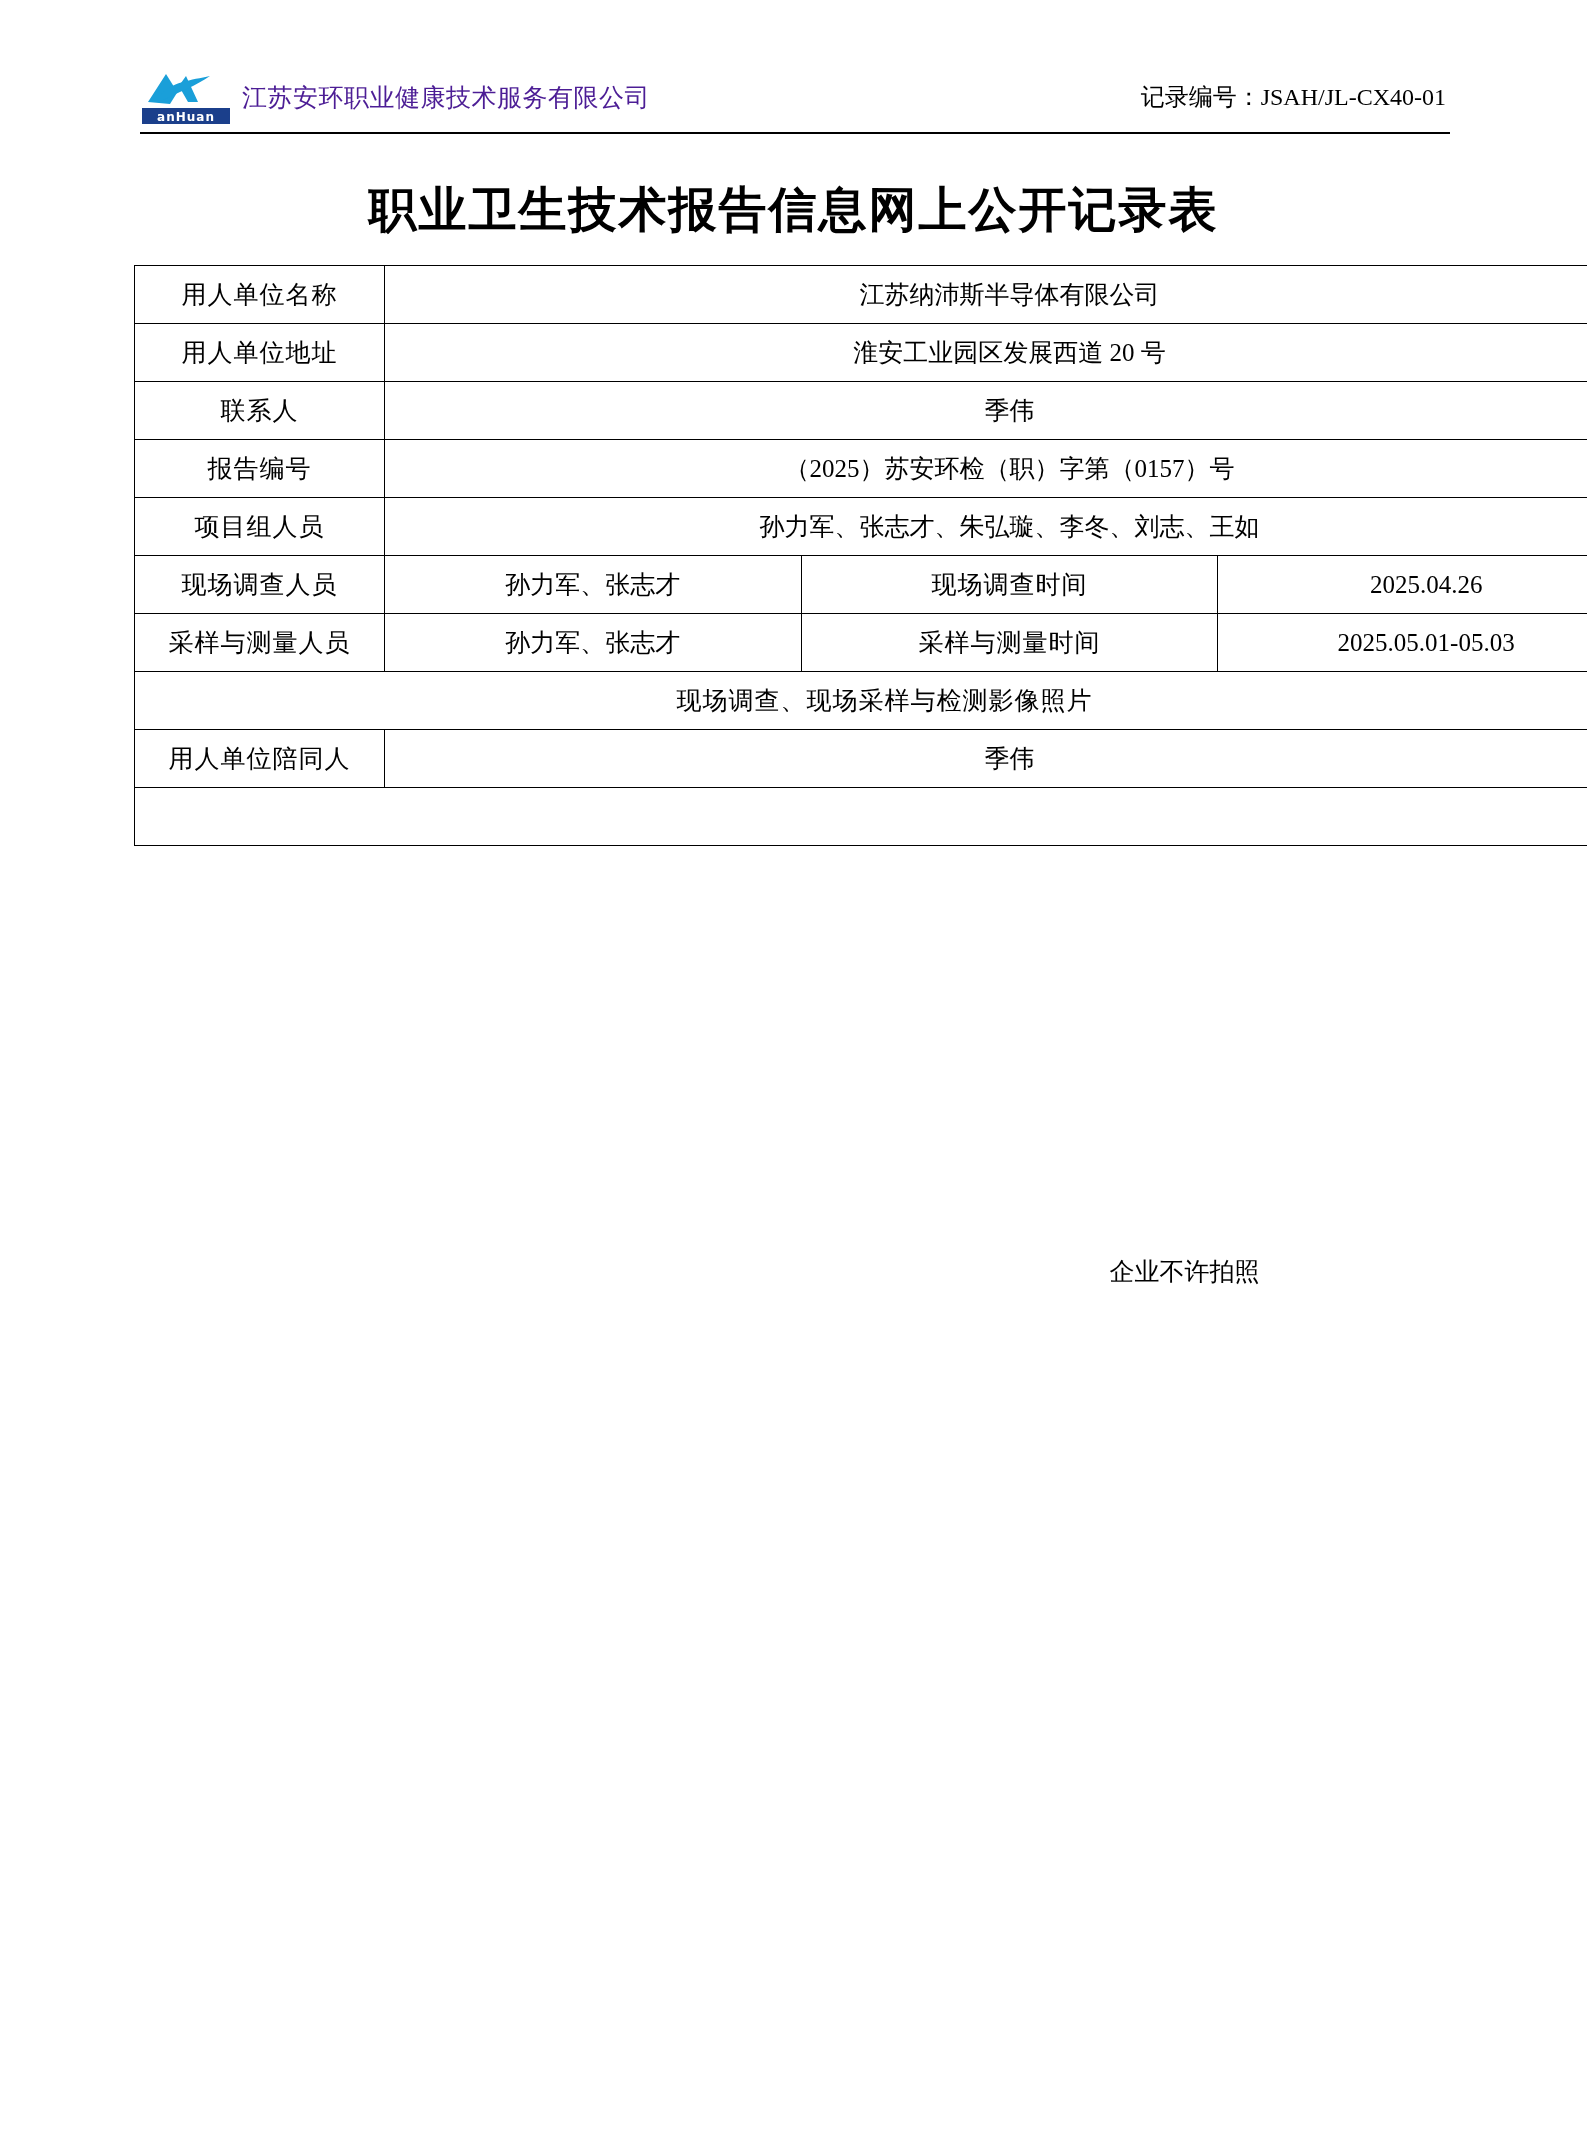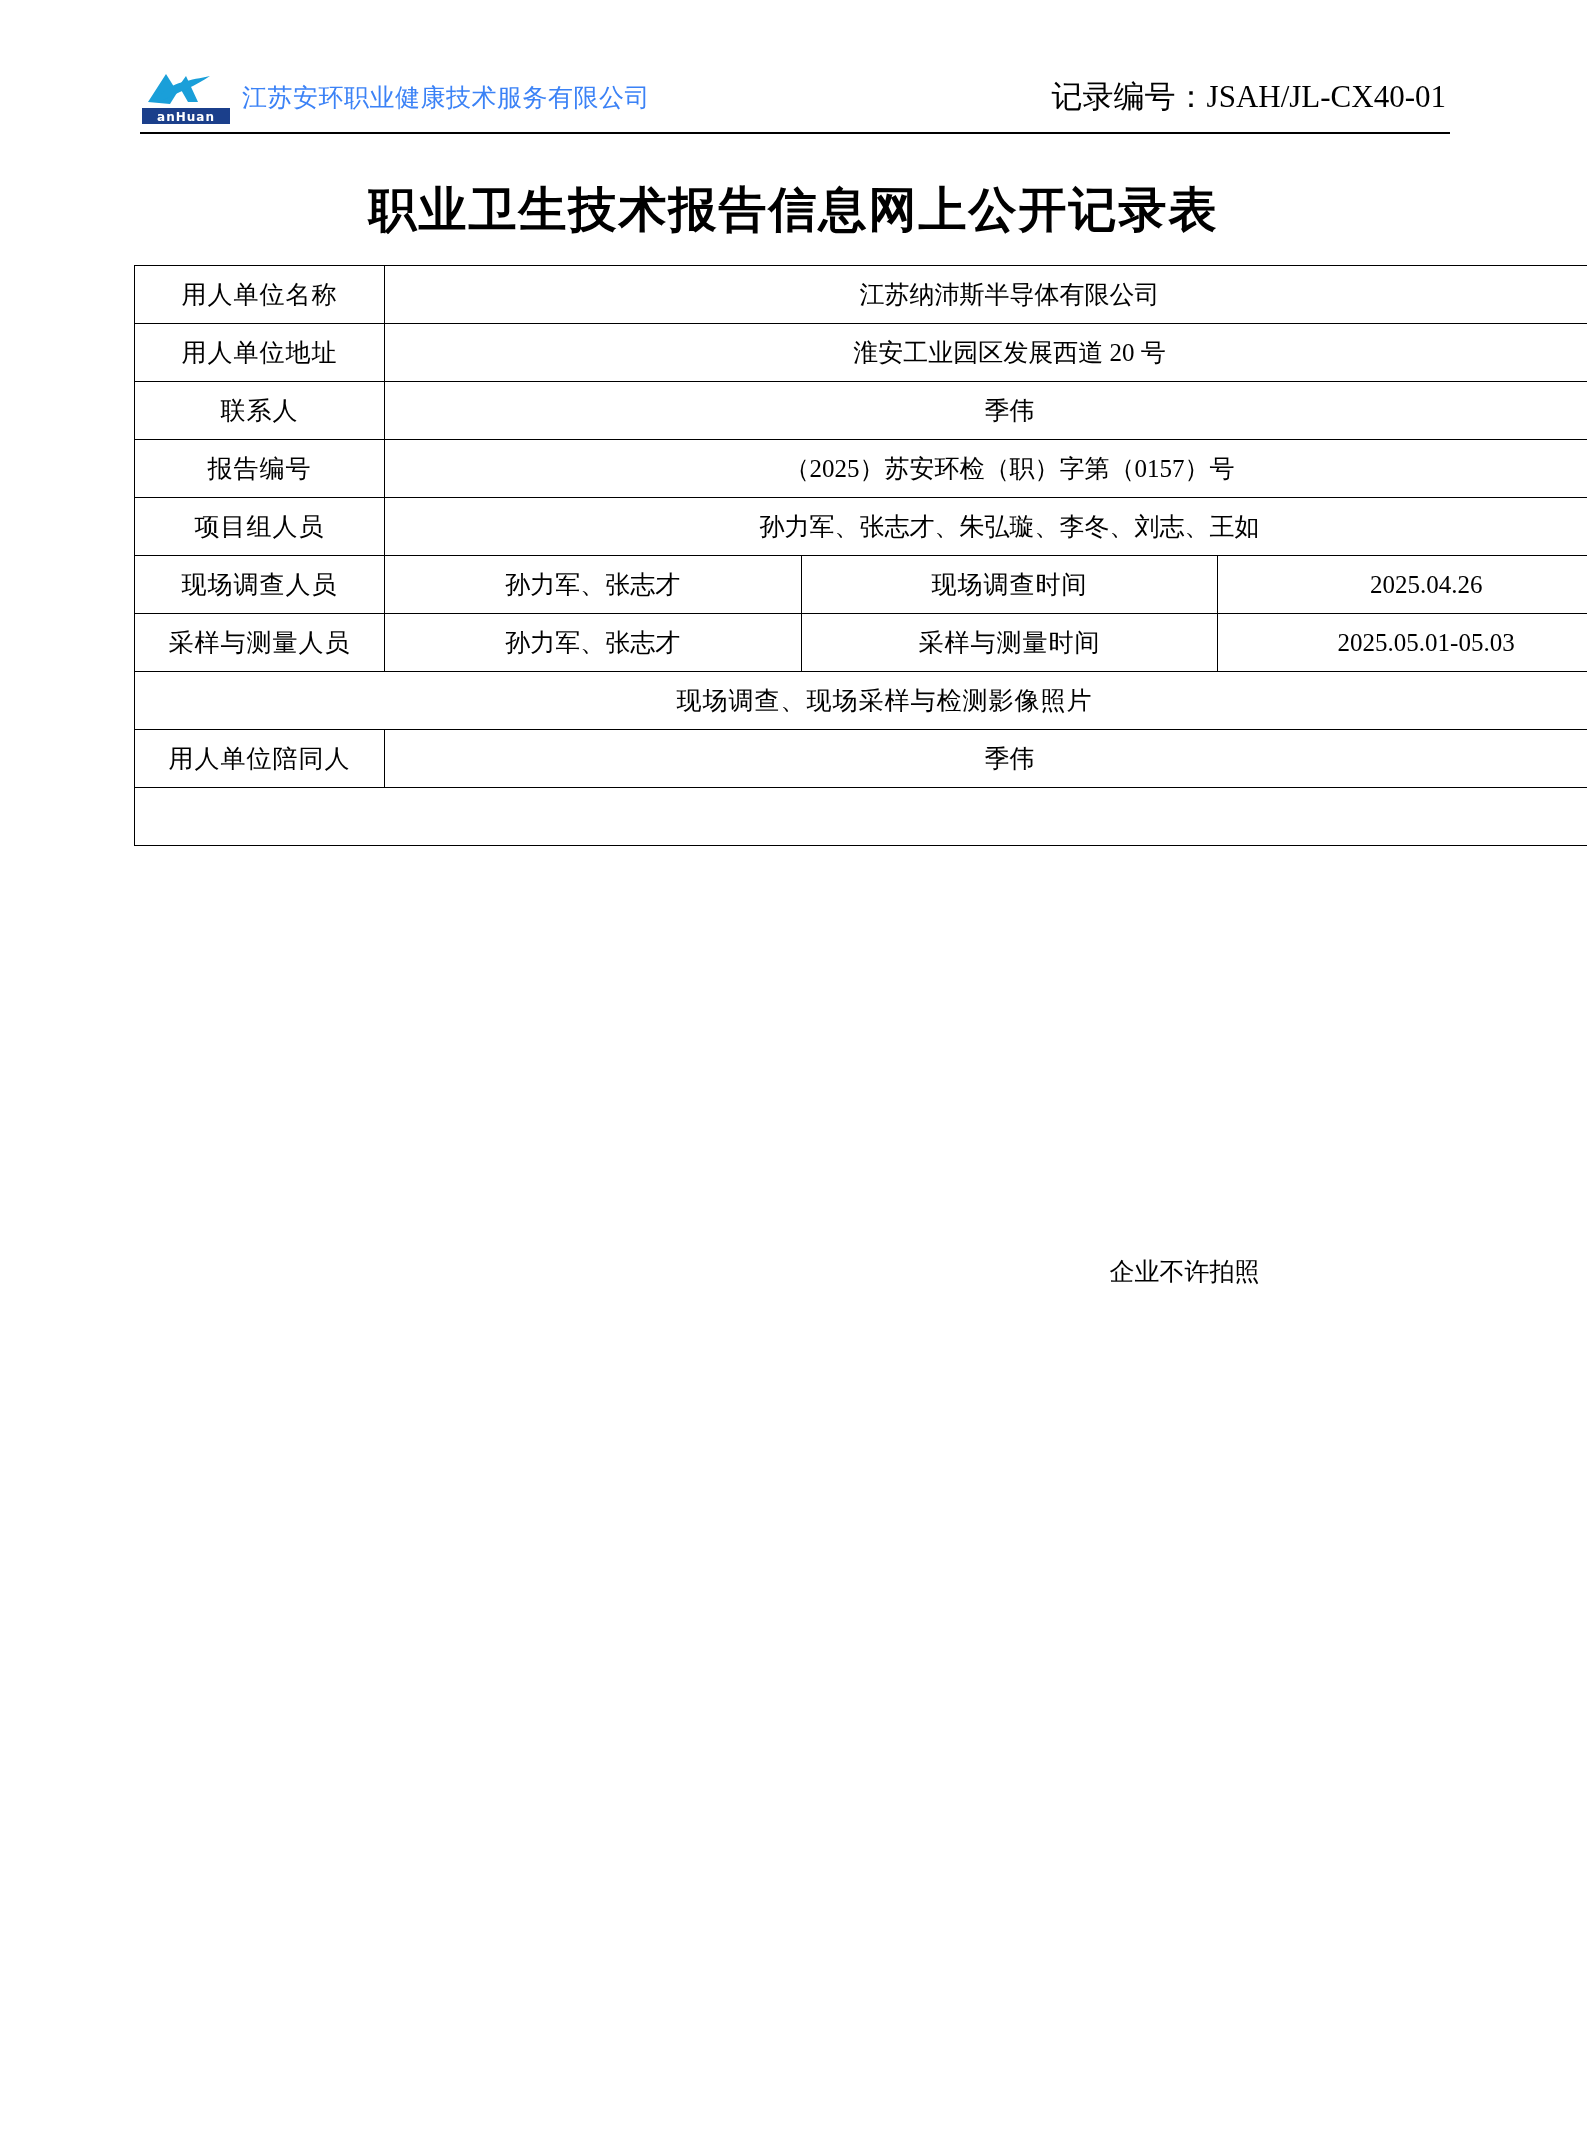--- a/index.html
+++ b/index.html
@@ -41,26 +41,26 @@
   }
   .logo {
     width: 92px;
     height: 62px;
     position: relative;
     display: block;
   }
   .company-name {
     font-size: 25px;
     letter-spacing: 0.5px;
-    color: #3b82f6;
+    color: #4c1d95;
     white-space: nowrap;
     text-align: right;
   }
   .record-no {
-    font-size: 31px;
+    font-size: 24px;
     white-space: nowrap;
     padding-right: 4px;
   }
   
   .doc-title {
     position: absolute;
     top: 178px;
     left: 0;
     width: 100%;
     text-align: center;

